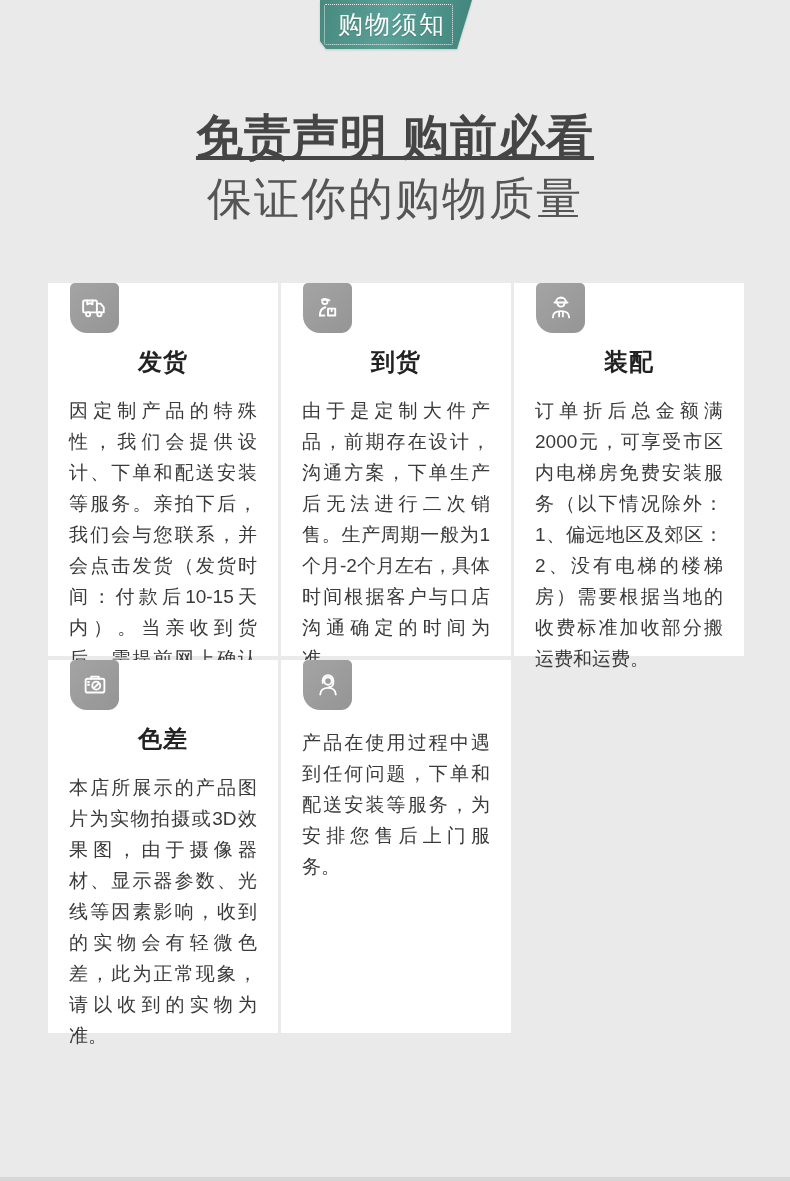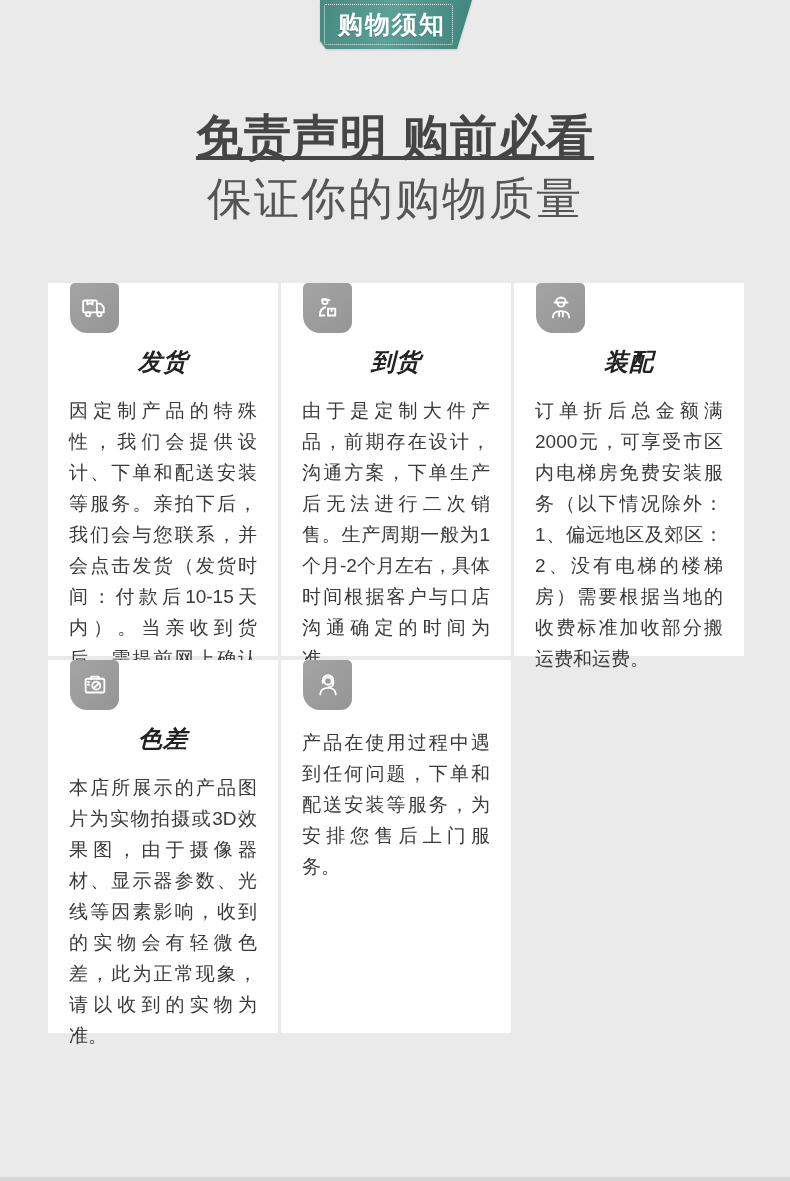--- a/index.html
+++ b/index.html
@@ -19,21 +19,21 @@
     background:linear-gradient(100deg,#47897f 0%,#5aa197 45%,#4a8f85 80%,#3f837a 100%);
     clip-path:polygon(0 0,100% 0,calc(100% - 15px) 100%,6px 100%,0 calc(100% - 8px));
     display:flex; align-items:center; justify-content:center;
   }
   .ribbon-border {
     position:absolute; top:4px; left:4px; right:19px; bottom:4px;
     border:1px dotted rgba(255,255,255,.85); border-radius:2px;
     pointer-events:none;
   }
   .ribbon-label {
-    color:#fff; font-size:25px; font-weight:bold; letter-spacing:2px;
+    color:#fff; font-size:25px; font-weight:normal; letter-spacing:2px;
     padding-right:8px; text-shadow:0 1px 1px rgba(0,0,0,.2);
   }
 
   
   .headline { text-align:center; padding-top:106px; }
   .headline .title { font-size:47px; font-weight:bold; color:#454545; letter-spacing:1px;text-decoration:underline; }
   .headline .subtitle { font-size:45px; font-weight:400; color:#555; letter-spacing:2px; }
 
   
   .grid {
@@ -44,21 +44,21 @@
   .card { background:#fff; position:relative; padding:0 21px; }
   .badge {
     width:49px; height:50px; margin-left:1px;
     background:linear-gradient(135deg,#a4a4a4,#959595);
     border-radius:5px 5px 11px 17px;
     display:flex; align-items:center; justify-content:center;
   }
   .badge svg { width:30px; height:30px; }
   .card-title {
     text-align:center; font-size:24px; font-weight:bold; color:#222;
-    margin-top:13px; letter-spacing:1px;font-style:italic;
+    margin-top:13px; letter-spacing:1px;
   }
   .card-body {
     margin-top:17px; font-size:19px; line-height:31px; color:#3a3a3a;
     text-align:justify; overflow-wrap:anywhere;
   }
 
   .bottom-strip { position:absolute; left:0; bottom:0; width:100%; height:4px; background:#d7d7d7; }
 </style>
 </head>
 <body>

